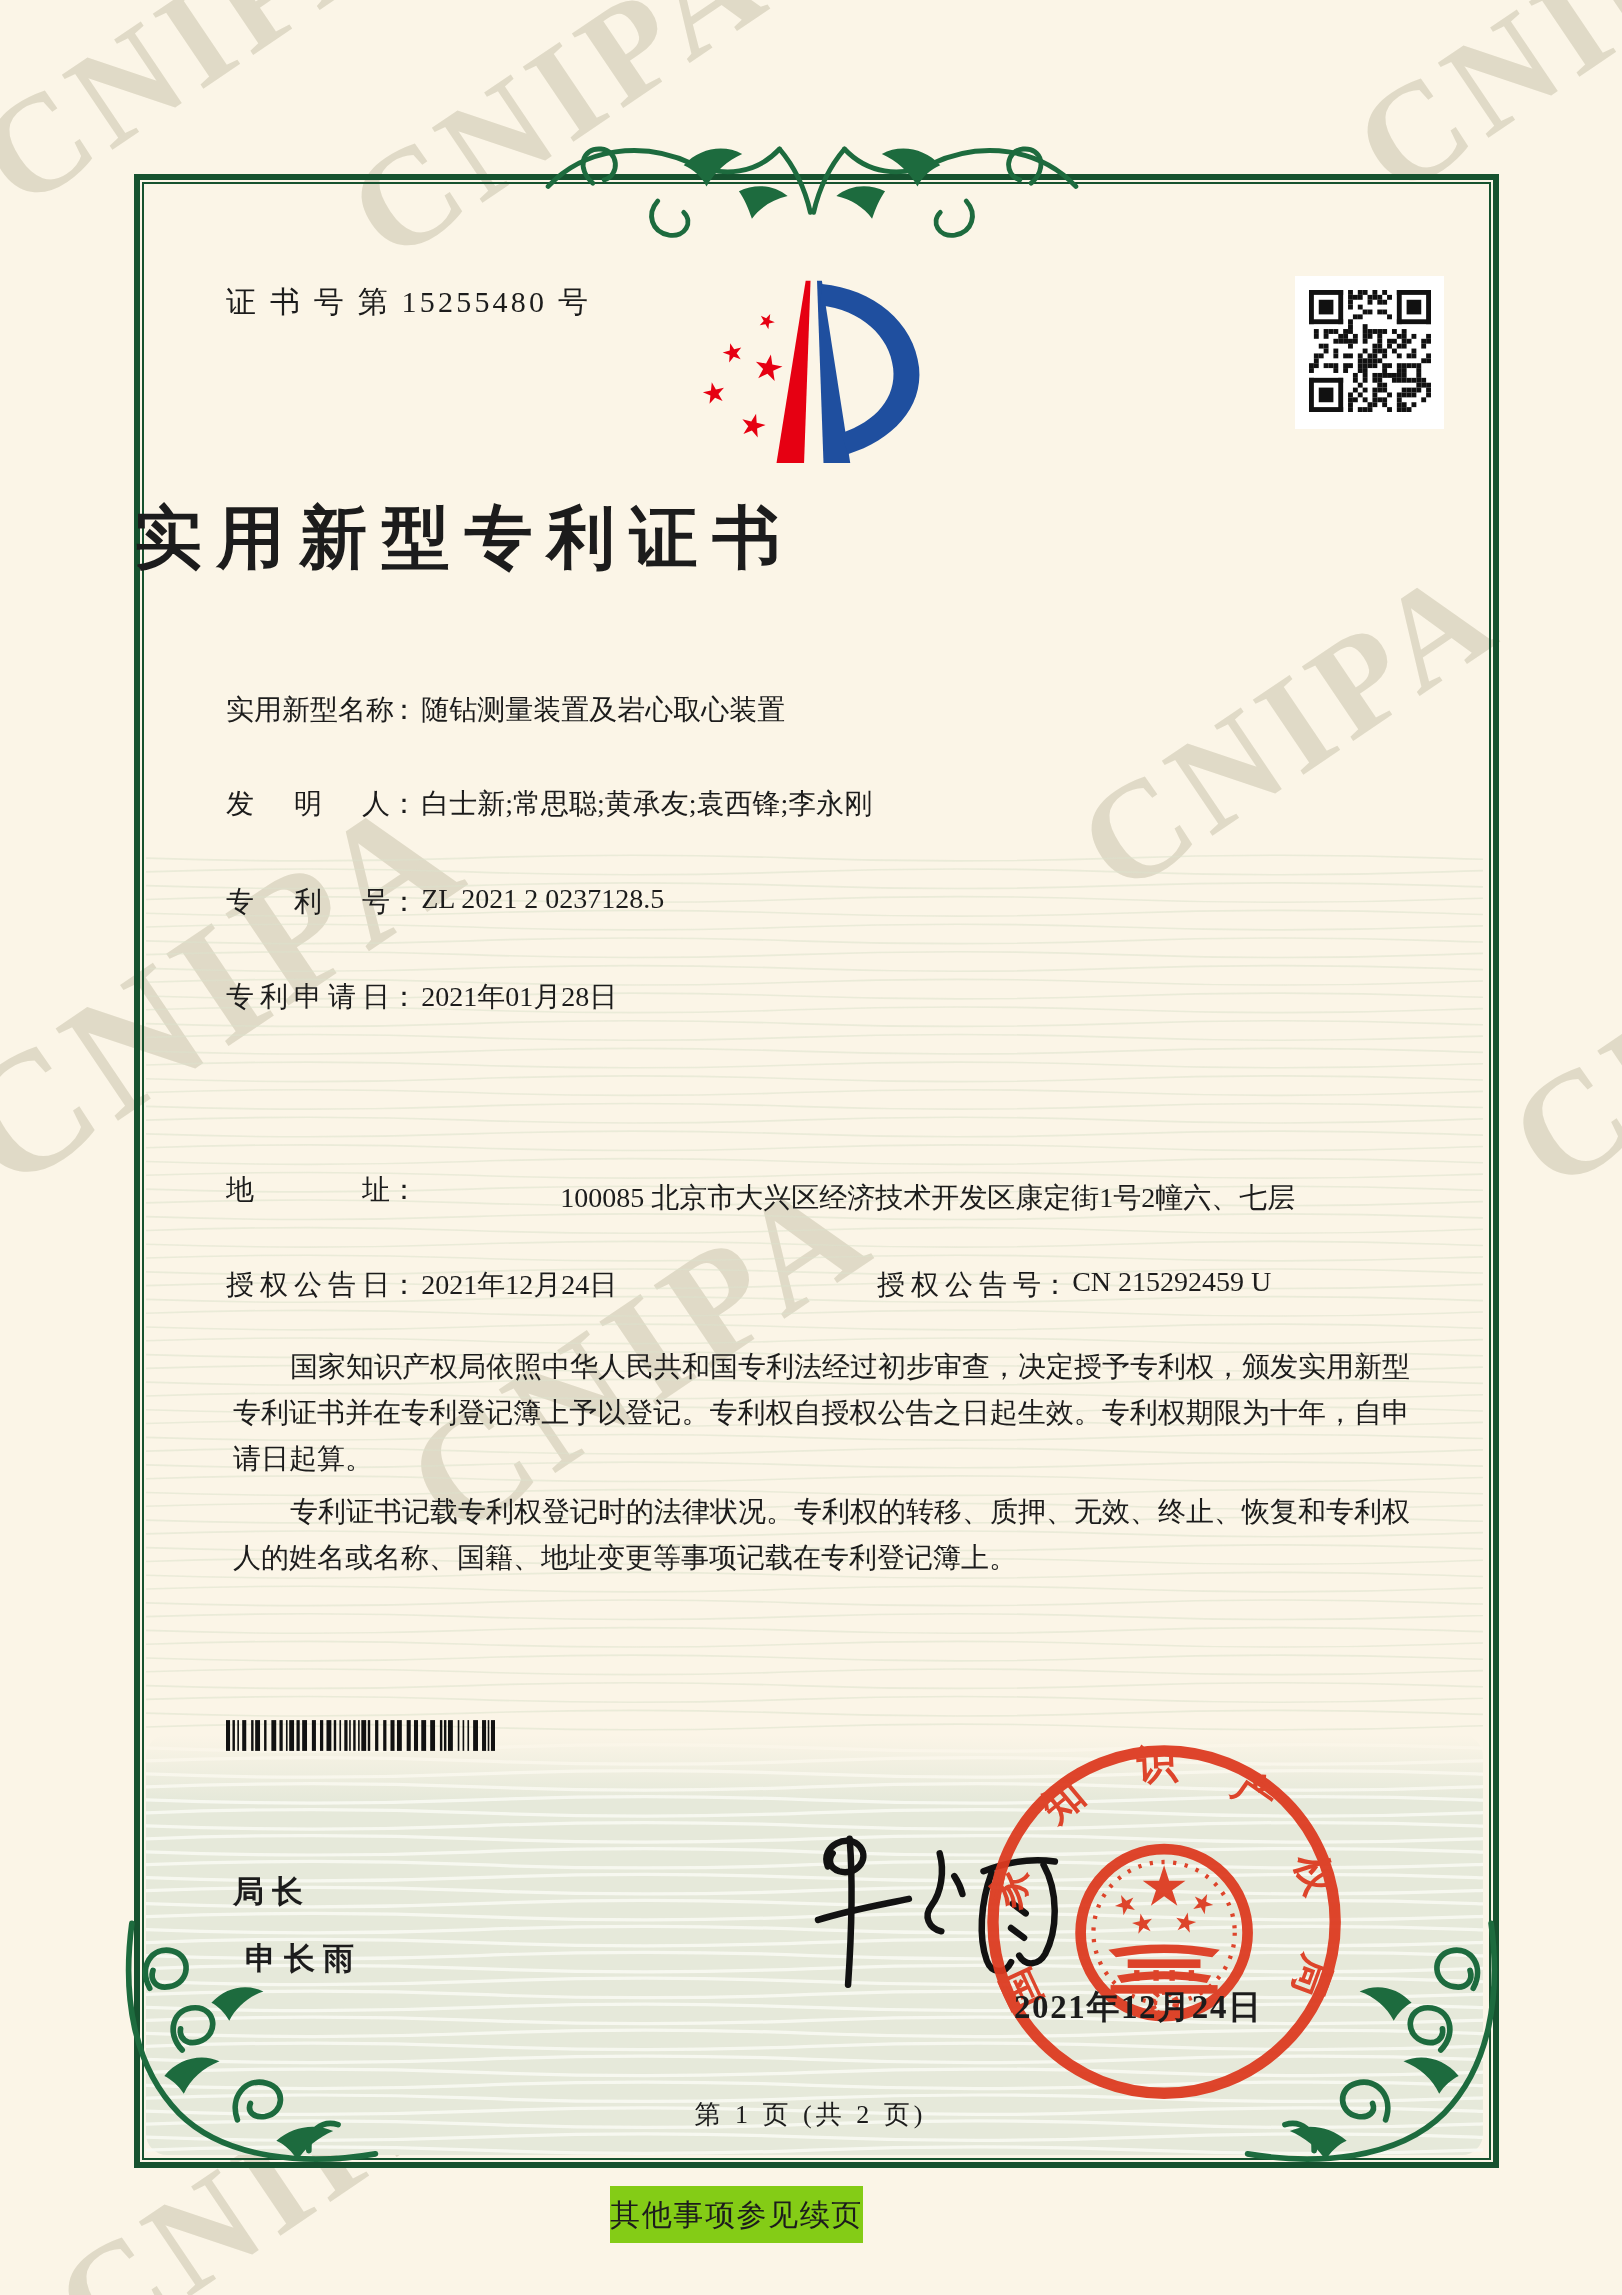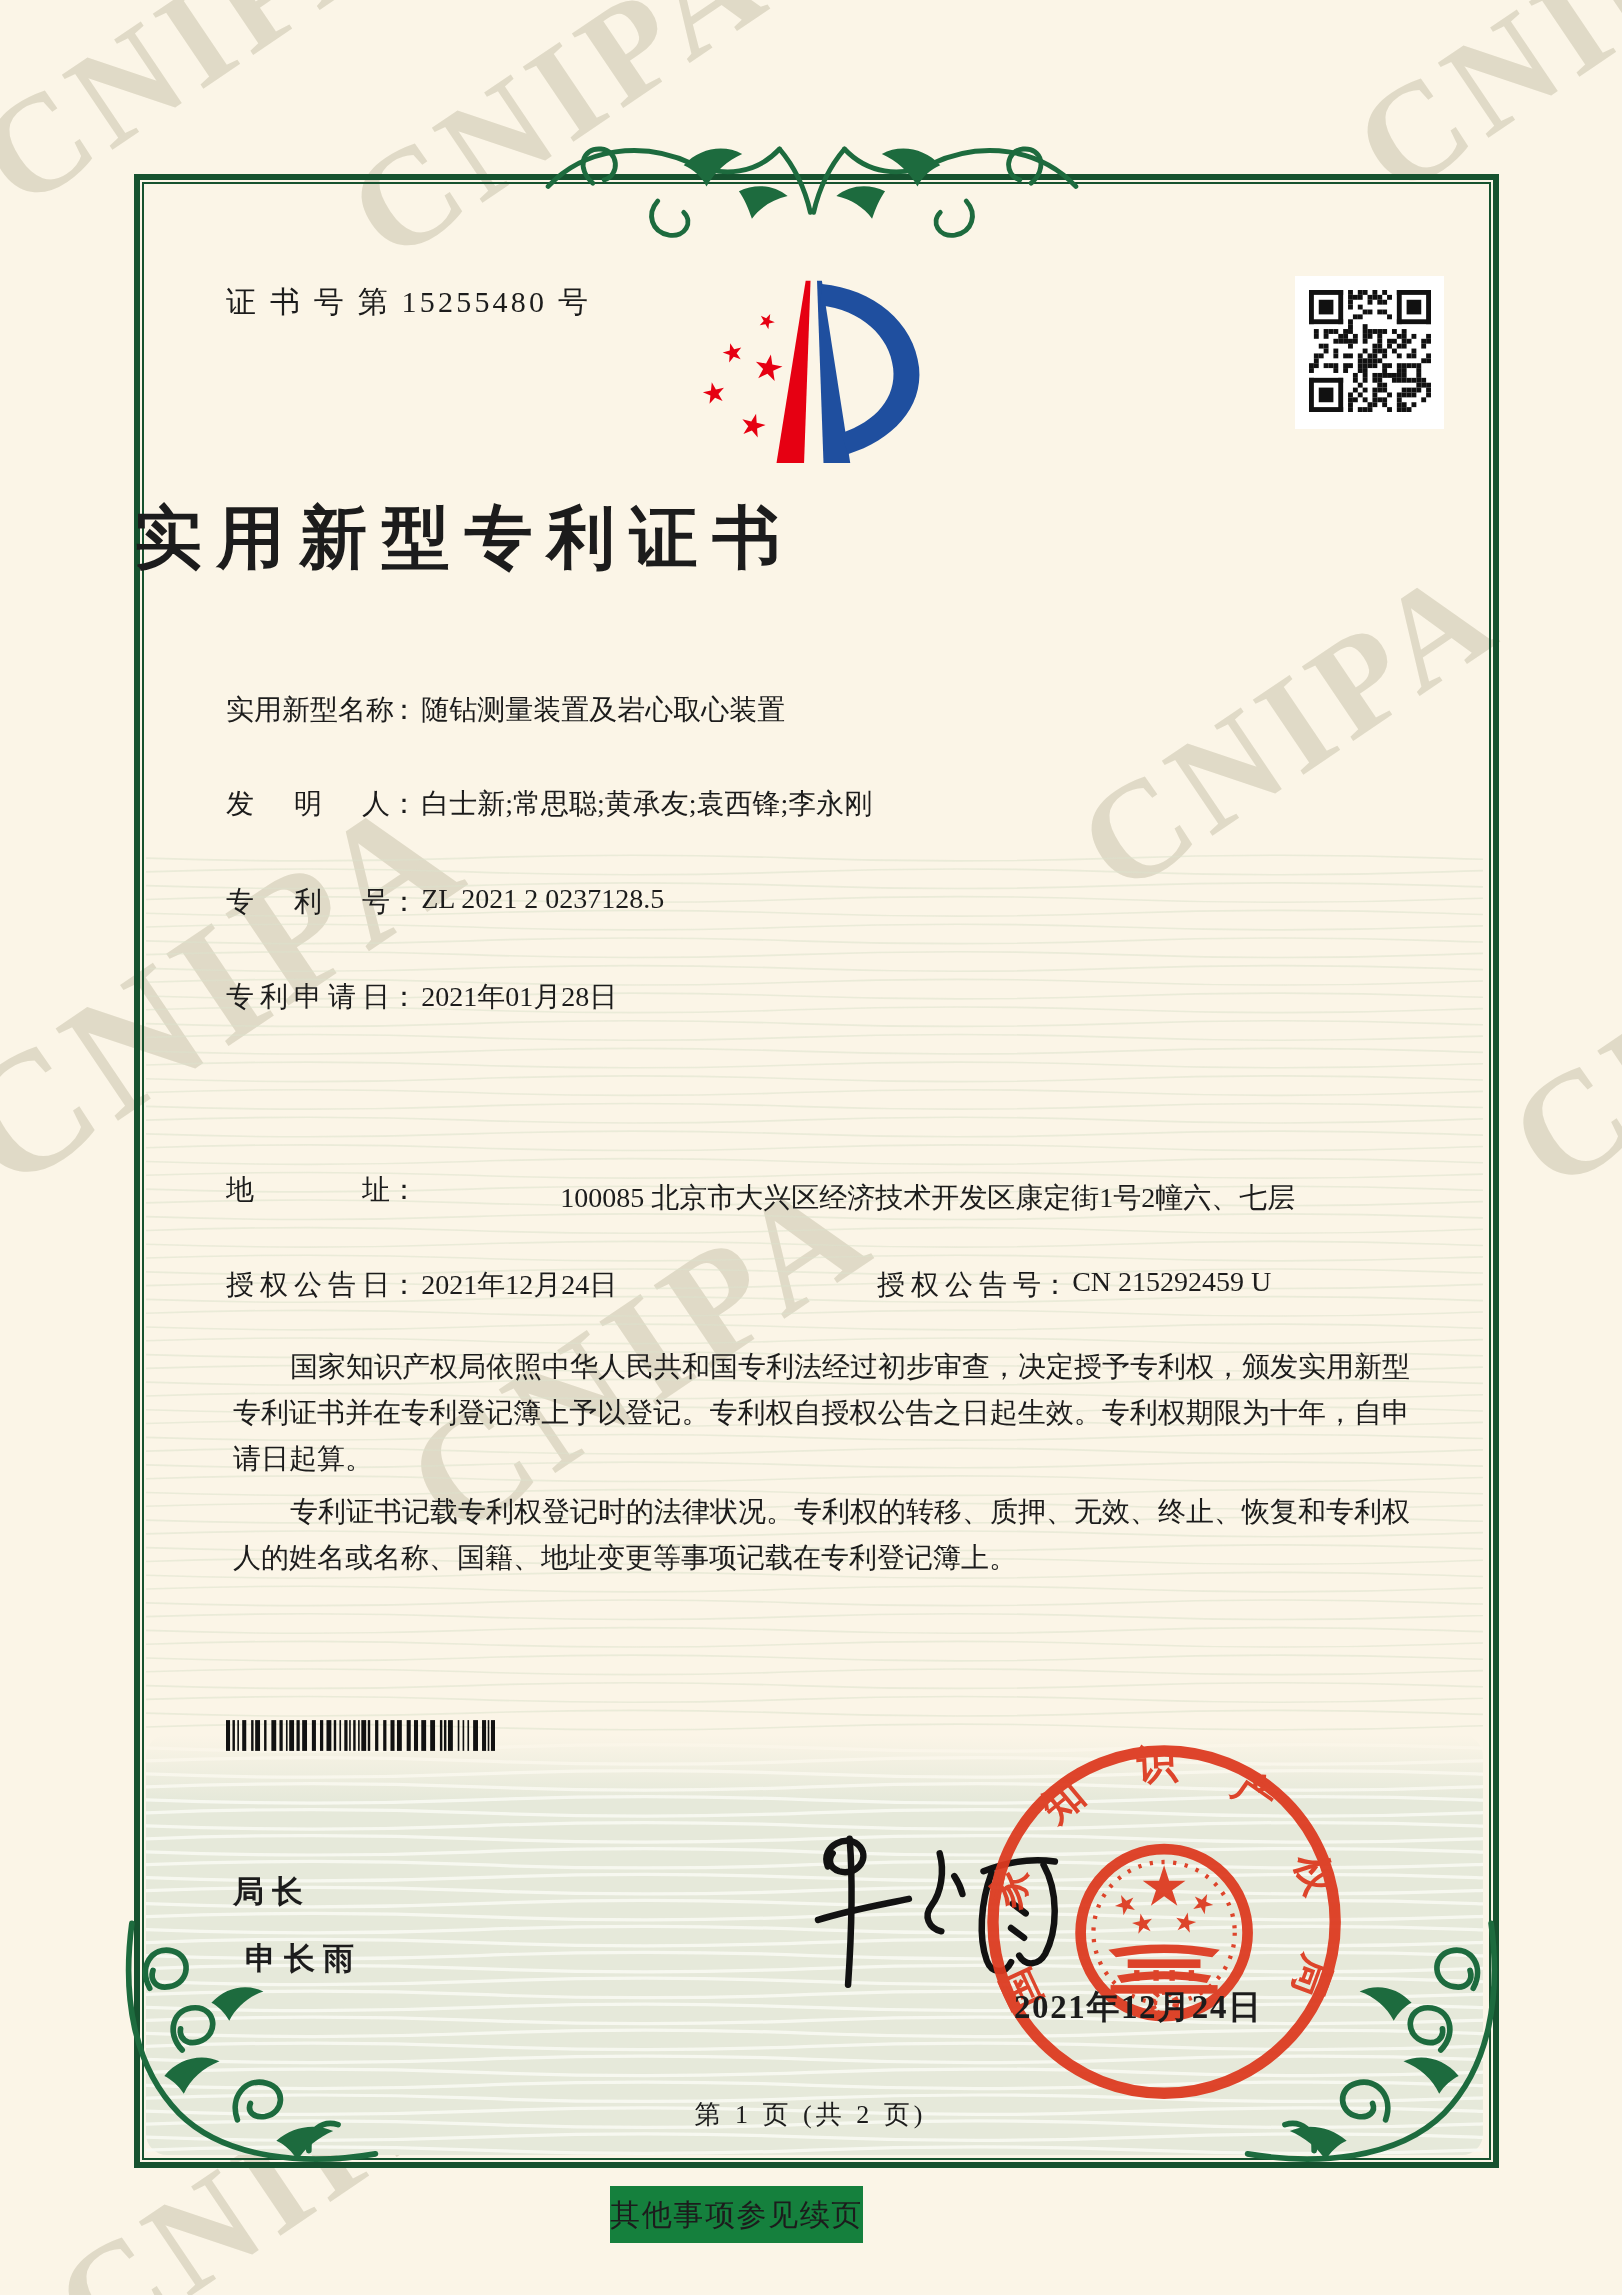--- a/index.html
+++ b/index.html
@@ -40,21 +40,21 @@
   .grant2{position:absolute;left:651px;top:0;white-space:nowrap;}
   .paragraphs{left:226px;top:1337px;width:1191px;font-size:28px;line-height:46px;
     text-align:justify;z-index:6;}
   .paragraphs p{margin:7px;text-indent:57px;}
   .director{font-family:Liberation Sans, sans-serif;font-weight:bold;
     font-size:31px;letter-spacing:8px;z-index:7;}
   .seal-date{left:1014px;top:1985px;font-size:33px;letter-spacing:1.6px;z-index:12;
     font-weight:bold;white-space:nowrap;}
   .page-num{left:134px;top:2097px;width:1353px;text-align:center;font-size:26px;
     letter-spacing:4px;z-index:7;}
-  .note-box{left:610px;top:2186px;width:253px;height:57px;background:#15803d;
+  .note-box{left:610px;top:2186px;width:253px;height:57px;background:#84cc16;
     z-index:6;text-align:center;line-height:57px;font-size:30px;letter-spacing:1.6px;}
   .qr-box{left:1295px;top:276px;width:149px;height:153px;background:#ffffff;z-index:6;}
   svg text{font-family:"Liberation Serif","DejaVu Serif",serif;}
 </style>
 </head>
 <body>
 
 <div class="page">
 
   <span class="wm" style="left:-45px;top:-37px;font-size:138px;">CNIPA</span>

